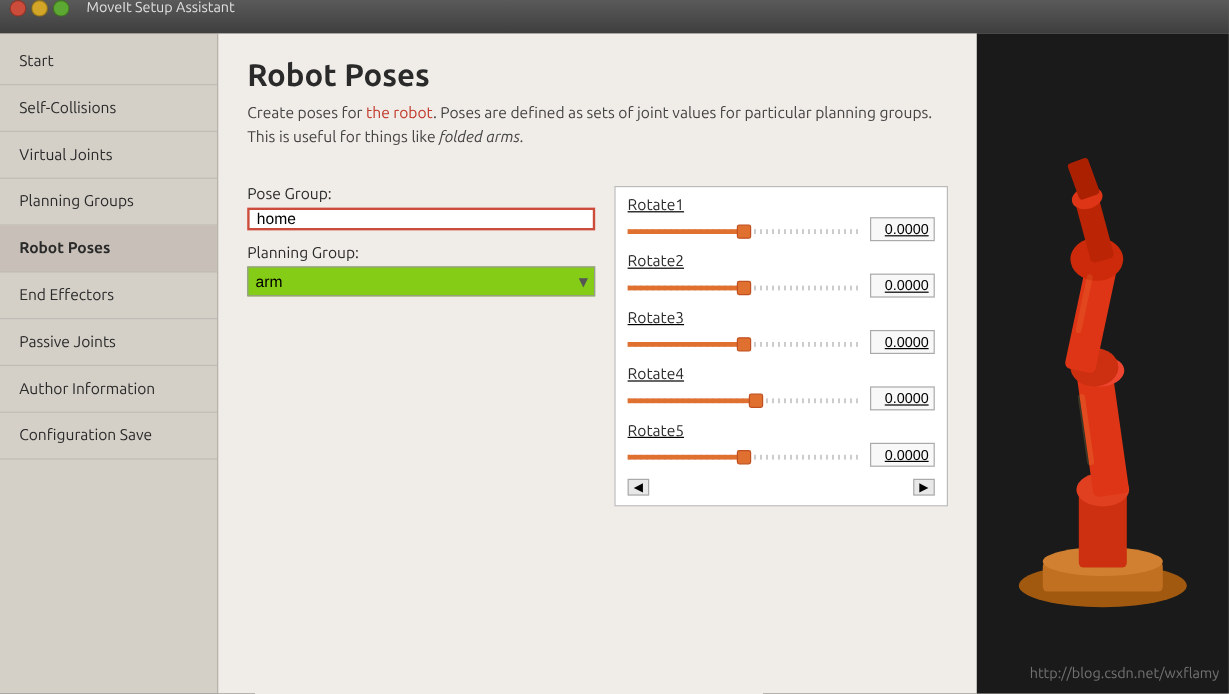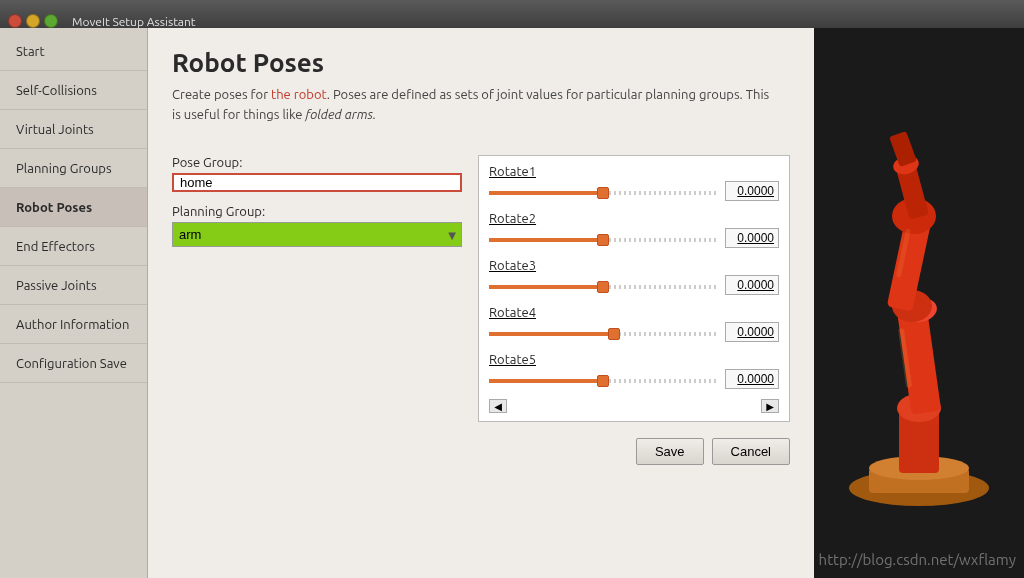--- a/index.html
+++ b/index.html
@@ -6,21 +6,21 @@
     body {
       font-family: Ubuntu, 'DejaVu Sans', sans-serif;
       font-size: 13px;
       background: #3c3c3c;
       width: 1024px;
       height: 578px;
       overflow: hidden;
     }
     .title-bar {
       display: flex;
-      align-items: flex-end;
+      align-items: flex-start;
       background: linear-gradient(to bottom, #5a5a5a, #3e3e3e);
       height: 28px;
       padding: 0 8px;
       gap: 8px;
     }
     .title-bar-buttons {
       display: flex;
       gap: 4px;
     }
     .title-btn {
@@ -37,21 +37,21 @@
       color: #e0e0e0;
       font-size: 12px;
       margin-left: 6px;
     }
     .main-container {
       display: flex;
       height: calc(578px - 28px);
       background: #d4d0c8;
     }
     .sidebar {
-      width: 148px;
+      width: 182px;
       background: #d4d0c8;
       border-right: 1px solid #b0aca4;
       display: flex;
       flex-direction: column;
       padding-top: 4px;
     }
     .sidebar-item {
       padding: 12px 16px;
       cursor: pointer;
       color: #2a2a2a;
@@ -223,21 +223,21 @@
     }
     .robot-canvas {
       width: 100%;
       height: 100%;
     }
     .watermark {
       position: absolute;
       bottom: 10px;
       right: 8px;
       color: rgba(200,200,200,0.5);
-      font-size: 15px;
+      font-size: 12px;
     }
     .sliders-panel::-webkit-scrollbar {
       width: 8px;
     }
     .sliders-panel::-webkit-scrollbar-track {
       background: #e8e8e8;
     }
     .sliders-panel::-webkit-scrollbar-thumb {
       background: #bbb;
     }
@@ -370,24 +370,20 @@
           </div>
         </div>
 
         <div class="scroll-arrows">
           <div class="scroll-arrow-btn">◀</div>
           <div class="scroll-arrow-btn">▶</div>
         </div>
       </div>
     </div>
 
-    <div class="bottom-nav">
-      <button class="btn">Save</button>
-      <button class="btn">Cancel</button>
-    </div>
   </div>
 
   <div class="robot-preview">
     <svg class="robot-canvas" viewBox="0 0 210 550" xmlns="http://www.w3.org/2000/svg">
       <rect width="210" height="550" fill="#1a1a1a"></rect>
 
       <ellipse cx="105" cy="460" rx="70" ry="18" fill="#b06010" opacity="0.9"></ellipse>
       <rect x="55" y="440" width="100" height="25" fill="#c07020" rx="4"></rect>
       <ellipse cx="105" cy="440" rx="50" ry="12" fill="#d08030"></ellipse>
 

